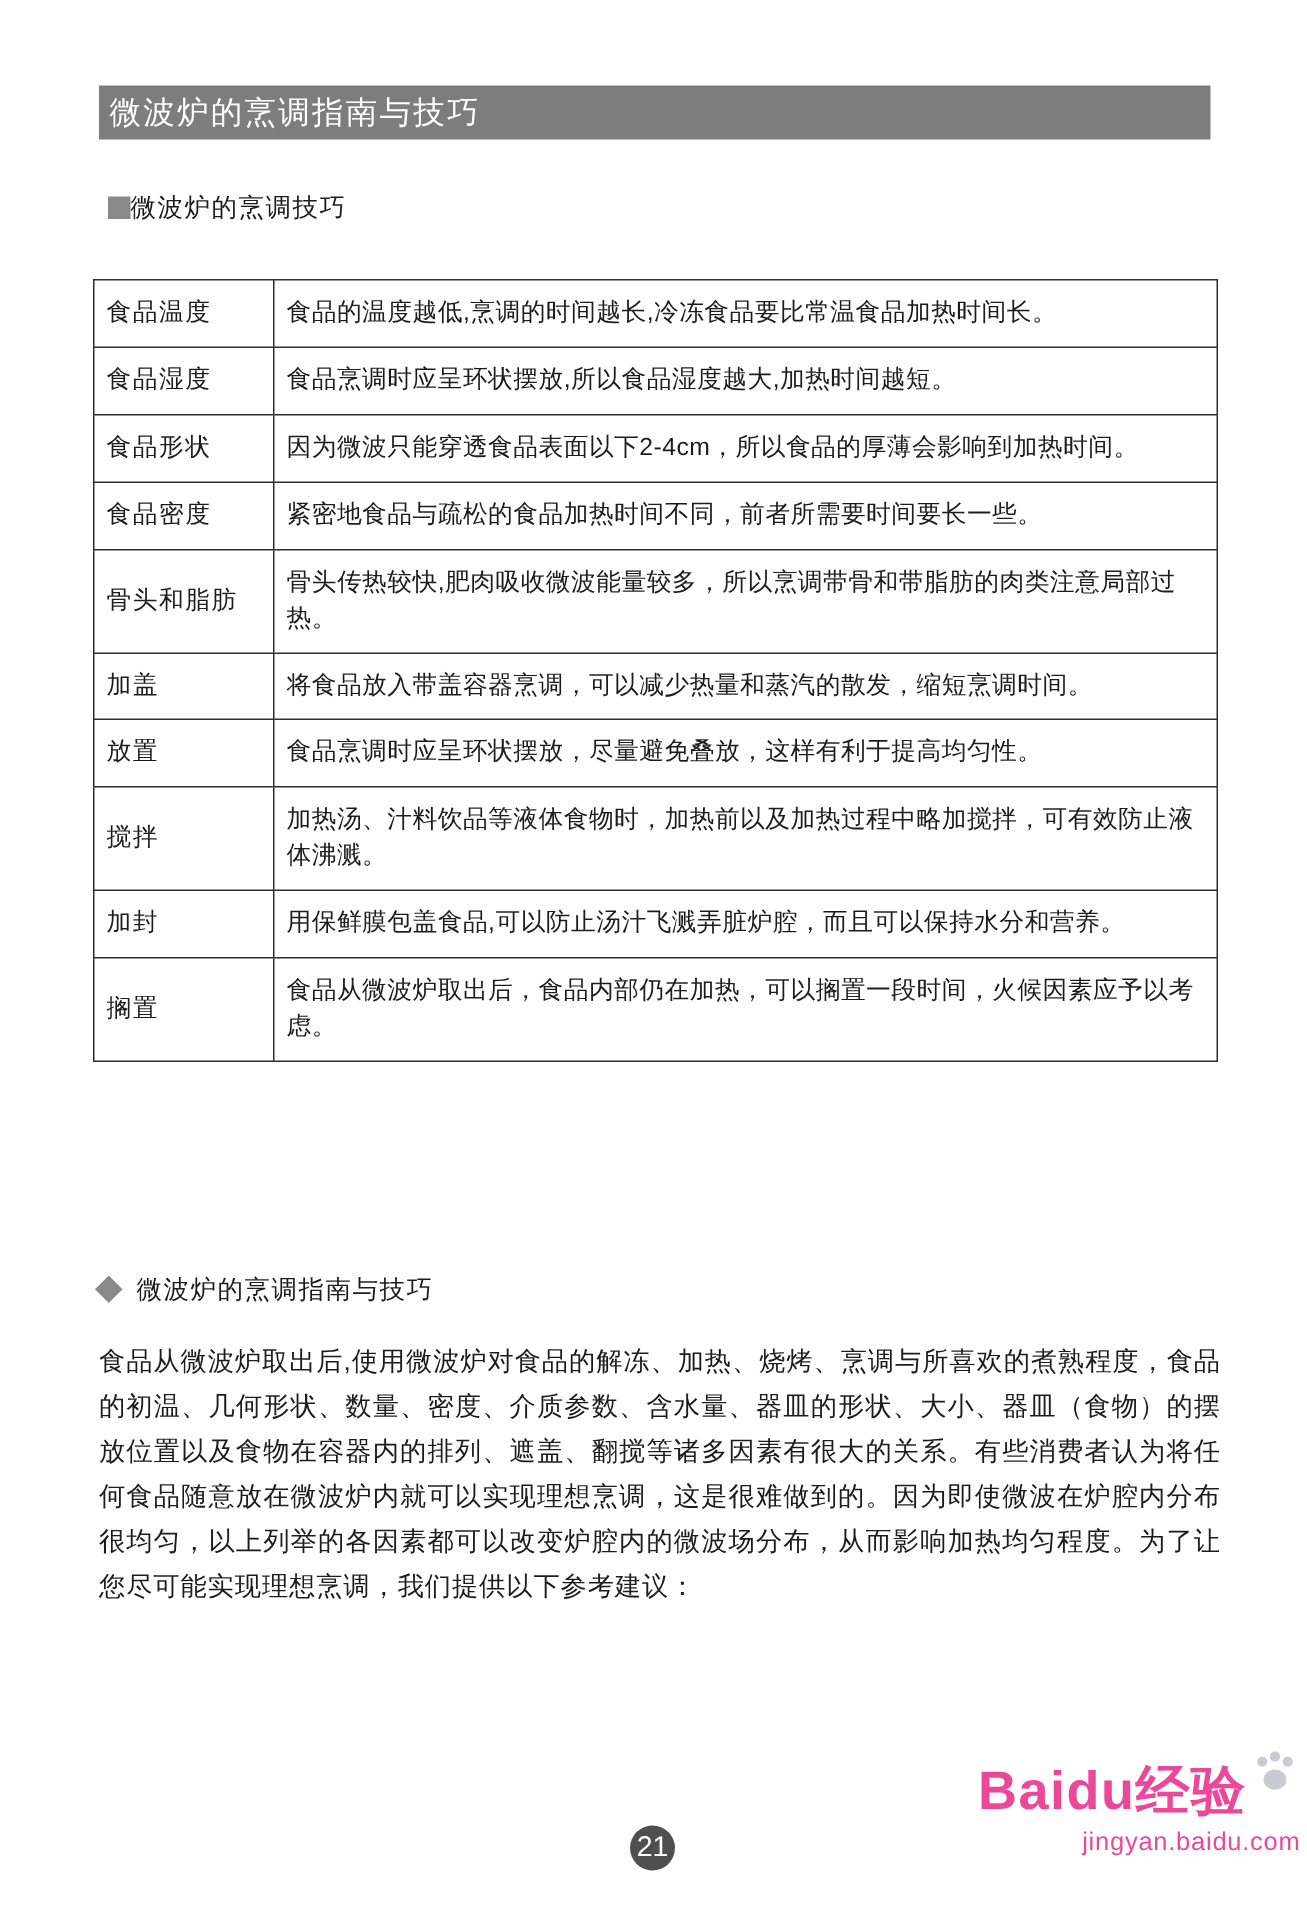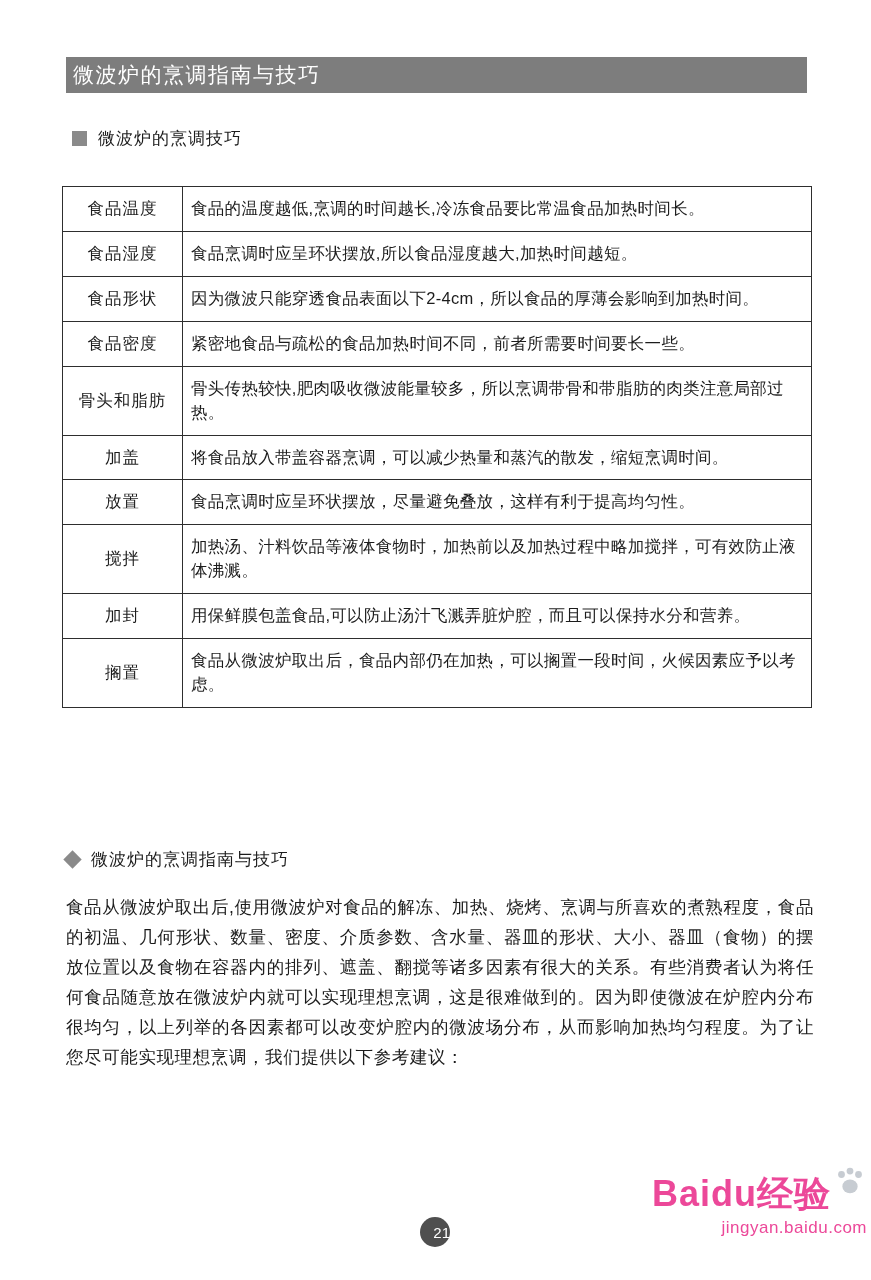--- a/index.html
+++ b/index.html
@@ -21,34 +21,34 @@
     font-size:21px;
     letter-spacing:1.5px;
     display:flex; align-items:center;
     padding-left:7px;
     box-sizing:border-box;
   }
 
   .section-heading {
     position:absolute; left:72px; top:127px;
     font-size:17px;
-    display:flex; align-items:center; gap:11px;
+    display:flex; align-items:center; 
     letter-spacing:1px;
   }
   .square-icon { width:15px; height:15px; background:#8a8a8a; flex:0 0 auto; }
 
   .table-wrap { position:absolute; left:62px; top:186px; width:750px; }
   table.info { border-collapse:collapse; width:100%; font-size:16.5px; }
   table.info td {
     border:1.5px solid #2e2e2e;
     padding:10px 8px;
     line-height:1.45;
     vertical-align:middle;
   }
-  td.term { width:103px; text-align:center; letter-spacing:1px; white-space:nowrap; }
+  td.term { width:103px; letter-spacing:1px; white-space:nowrap; }
   td.desc { text-align:left; letter-spacing:0.3px; }
 
   .diamond-heading {
     position:absolute; left:66px; top:848px;
     font-size:17px;
     display:flex; align-items:center; gap:12px;
     letter-spacing:1px;
   }
   .diamond-icon {
     width:13px; height:13px; background:#8a8a8a;
@@ -61,22 +61,22 @@
     font-size:17.5px;
     line-height:1.72;
     text-align:justify;
     letter-spacing:0.6px;
   }
 
   .page-circle {
     position:absolute; left:420px; top:1217px;
     width:30px; height:30px; border-radius:50%;
     background:#4f4f4f; color:#ffffff;
-    font-size:15px;
-    display:flex; align-items:center; justify-content:flex-end;
+    font-size:19px;
+    display:flex; align-items:center; justify-content:center;
   }
 
   .watermark {
     position:absolute; right:38px; bottom:42px;
     color:#ec4899; text-align:right;
     line-height:1.15;
     user-select:none;
   }
   .wm-top { display:flex; align-items:flex-end; justify-content:flex-end; gap:2px; }
   .wm-brand { font-size:36px; font-weight:bold; letter-spacing:1px; }

